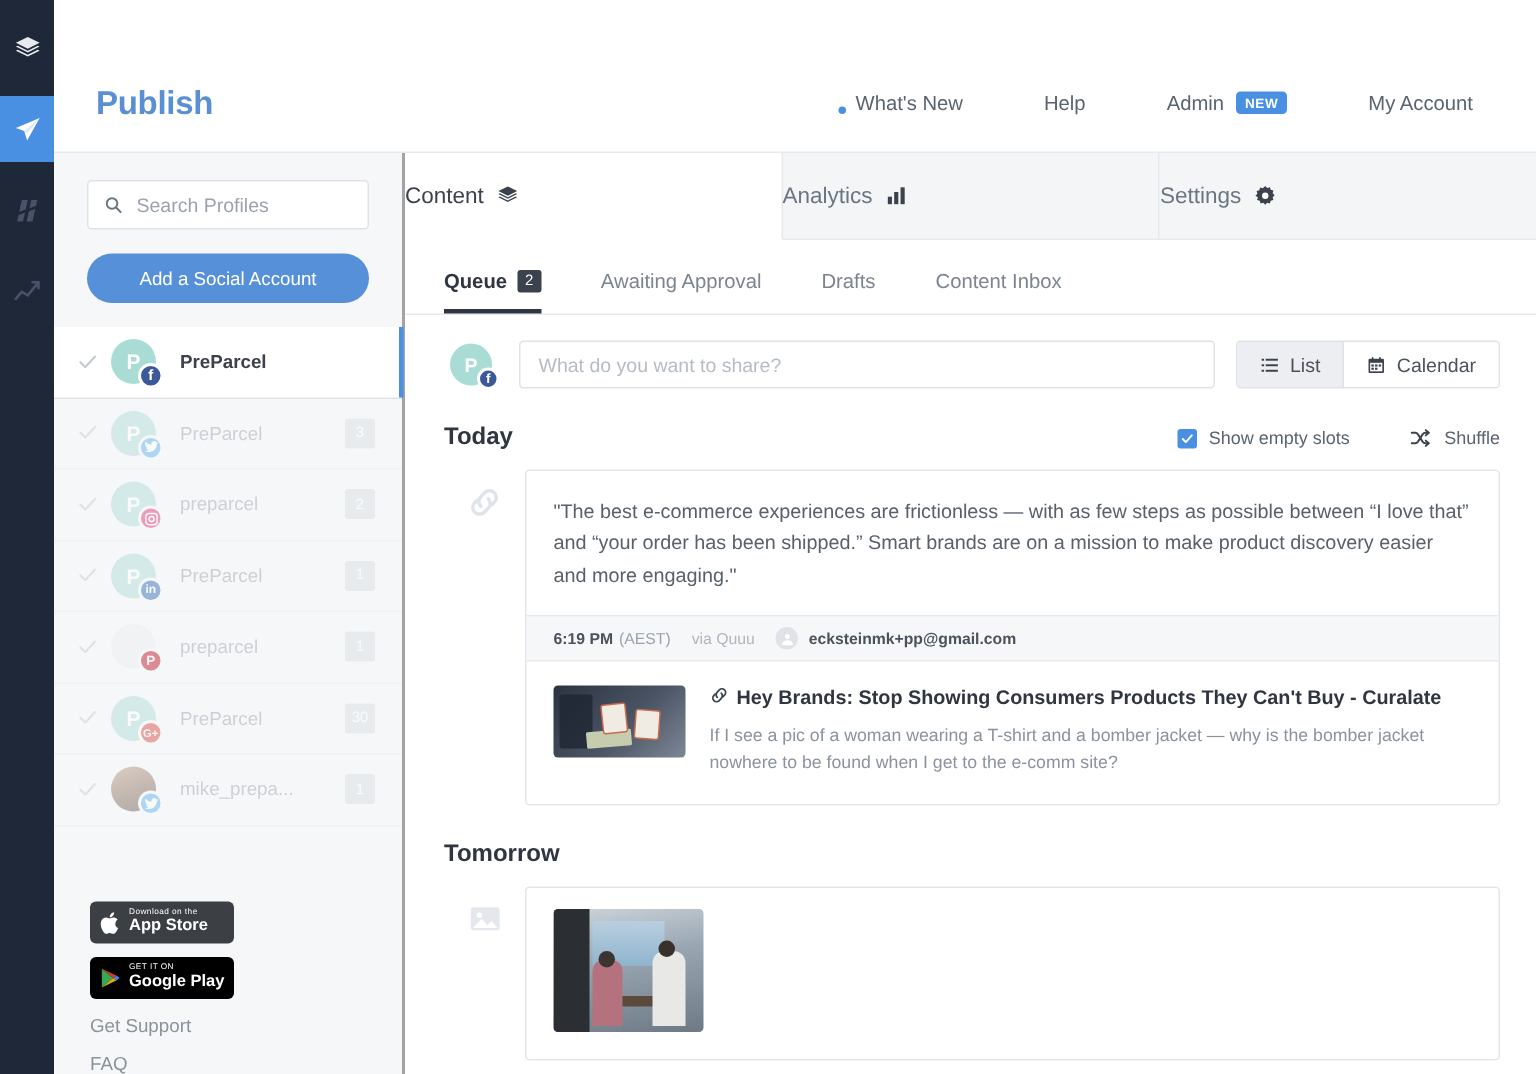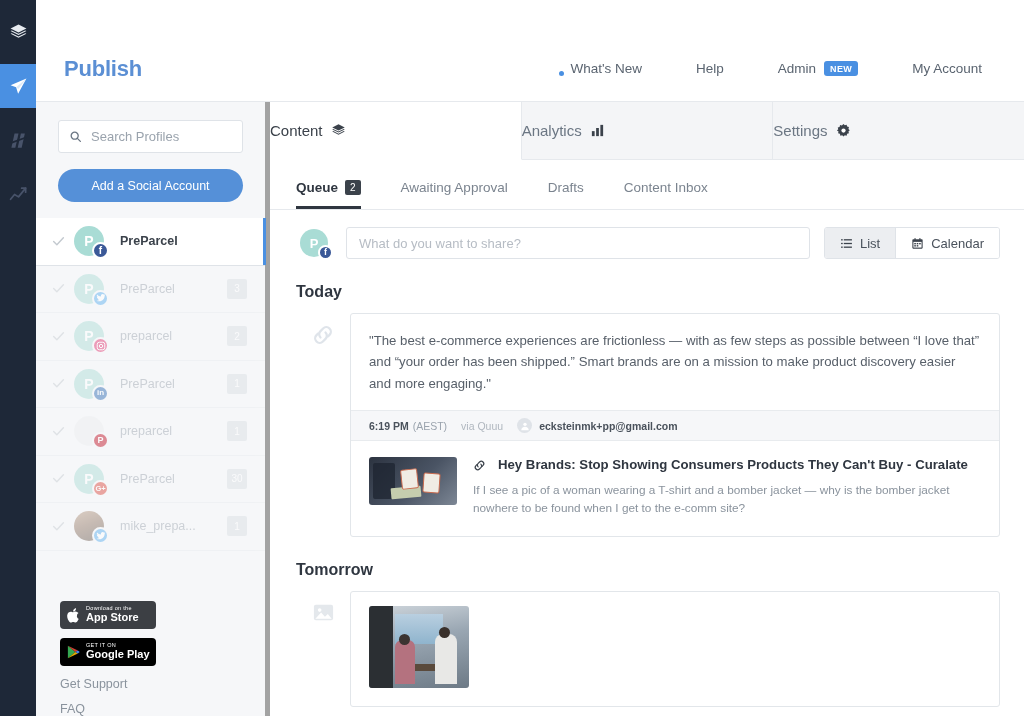--- a/index.html
+++ b/index.html
@@ -50,21 +50,21 @@
     background: #4a90e2; color: #ffffff; font-size: 9px; font-weight: bold;
     padding: 2.5px 6px; border-radius: 3px; margin-left: 8px; letter-spacing: 0.4px;
   }
 
   
   .lower { display: flex; flex: 1 1 auto; min-height: 0; }
 
   
   .sidebar {
     width: 234px; flex: 0 0 234px; background: #f6f7f9;
-    border-right: 5px solid #a3a3a3; position: relative;
+    border-right: 2px solid #a3a3a3; position: relative;
     display: flex; flex-direction: column;
   }
   .search-box {
     margin: 18px 22px 0 22px; height: 33px; background: #ffffff;
     border: 1px solid #dfe3e8; border-radius: 3px;
     display: flex; align-items: center; padding: 0 10px;
   }
   .search-box .ph { font-size: 13px; color: #9aa3ad; margin-left: 9px; }
   .add-btn {
     margin: 16px 22px 0 22px; height: 33px; background: #5590d8;
@@ -225,21 +225,21 @@
     position: absolute; left: 4px; top: 6px; width: 22px; height: 36px;
     background: rgba(30,36,48,0.75); border-radius: 2px;
   }
   .thumb .money {
     position: absolute; left: 22px; top: 30px; width: 30px; height: 11px;
     background: #c5cdae; border-radius: 1px; transform: rotate(-5deg);
   }
   .prev-body { margin-left: 16px; min-width: 0; }
   .prev-title {
     font-size: 13.2px; font-weight: bold; color: #2f3640;
-    display: flex; align-items: flex-end; gap: 12px;
+    display: flex; align-items: flex-start; gap: 5px;
   }
   .prev-url { font-size: 11.5px; color: #9aa3ad; margin-top: 5px; }
   .prev-desc { font-size: 11.8px; color: #8a939d; line-height: 1.55; margin-top: 9px; }
 
   .card-simple { padding: 18px 18px; display: flex; min-height: 100px; }
   .simple-text { font-size: 13.2px; color: #58606a; flex: 1 1 auto; }
   .photo-thumb {
     width: 100px; height: 82px; flex: 0 0 100px; border-radius: 3px; overflow: hidden;
     position: relative; background: linear-gradient(170deg,#cfd6dc 0%,#9aa7b3 40%,#6d7a86 100%);
     margin-top: -4px;
@@ -540,20 +540,39 @@
                   <rect x="6.5" y="1.8" width="2" height="4" rx="1" fill="#3b424b"></rect>
                   <rect x="15.5" y="1.8" width="2" height="4" rx="1" fill="#3b424b"></rect>
                 </svg>
                 <span>Calendar</span>
               </div>
             </div>
           </div>
 
           <div class="day-head">
             <div class="day-title">Today</div>
+            <div class="day-tools">
+              <label class="cbox-lbl">
+                <span class="cbox">
+                  <svg width="9" height="9" viewBox="0 0 24 24">
+                      <polyline points="4,12.5 9.5,18 20,6" fill="none" stroke="#ffffff" stroke-width="3.4" stroke-linecap="round" stroke-linejoin="round"></polyline>
+                    </svg>
+                </span>
+                <span>Show empty slots</span>
+              </label>
+              <div class="shuf">
+                <svg width="14" height="14" viewBox="0 0 24 24">
+                  <path d="M2 6h4.2c1.3 0 2.1.7 3 1.9l5.2 8.2c.9 1.2 1.7 1.9 3 1.9H21" fill="none" stroke="#3b424b" stroke-width="2.2" stroke-linecap="round"></path>
+                  <path d="M2 18h4.2c1.3 0 2.1-.7 3-1.9l5.2-8.2c.9-1.2 1.7-1.9 3-1.9H21" fill="none" stroke="#3b424b" stroke-width="2.2" stroke-linecap="round"></path>
+                  <polyline points="18,3 21.5,6 18,9" fill="none" stroke="#3b424b" stroke-width="2.2" stroke-linecap="round" stroke-linejoin="round"></polyline>
+                  <polyline points="18,15 21.5,18 18,21" fill="none" stroke="#3b424b" stroke-width="2.2" stroke-linecap="round" stroke-linejoin="round"></polyline>
+                </svg>
+                <span>Shuffle</span>
+              </div>
+            </div>
           </div>
 
           <div class="post-row">
             <div class="gutter-icon">
               <svg width="24" height="24" viewBox="0 0 24 24">
                 <path d="M9.5 14.5a4.5 4.5 0 0 1 0-6.4l2.6-2.6a4.5 4.5 0 0 1 6.4 6.4l-1.6 1.6" fill="none" stroke="#dfe4ea" stroke-width="2.3" stroke-linecap="round"></path>
                 <path d="M14.5 9.5a4.5 4.5 0 0 1 0 6.4l-2.6 2.6a4.5 4.5 0 0 1-6.4-6.4l1.6-1.6" fill="none" stroke="#dfe4ea" stroke-width="2.3" stroke-linecap="round"></path>
               </svg>
             </div>
             <div class="card">

